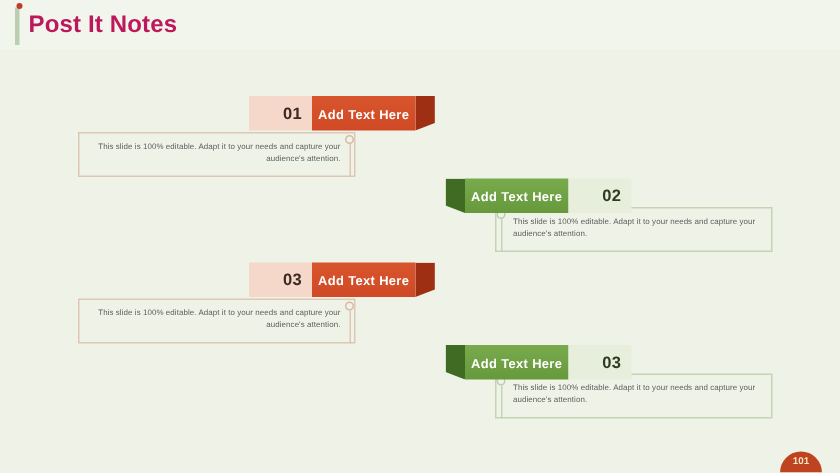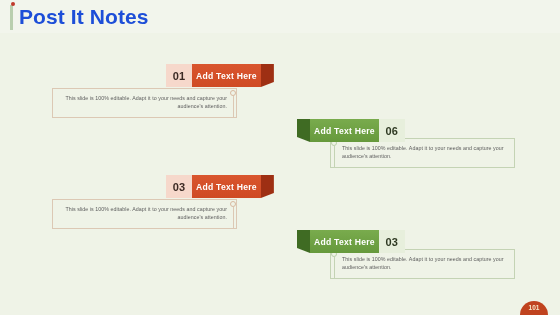--- a/index.html
+++ b/index.html
@@ -47,23 +47,23 @@
     top: 2px;
     width: 4px;
     height: 4px;
     border-radius: 50%;
     background: #c0392b;
   }
   .page-title {
     position: absolute;
     left: 19px;
     top: 6px;
-    font-size: 21px;
-    font-weight: bold;
-    color: #1d4ed8;
+    font-size: 16px;
+    font-weight: bold;
+    color: #be185d;
     letter-spacing: 0.1px;
     line-height: 22px;
     white-space: nowrap;
   }
 
   
   .note {
     position: absolute;
   }
   .frame {
@@ -111,20 +111,21 @@
   }
   .ribbon .badge {
     display: flex;
     align-items: center;
     justify-content: center;
     font-size: 11px;
     font-weight: bold;
     letter-spacing: 0.2px;
     width: 26px;
     flex: none;
+    padding-left: 16px;
   }
   .ribbon .label {
     display: flex;
     align-items: center;
     font-size: 8.6px;
     font-weight: bold;
     color: #ffffff;
     letter-spacing: 0.25px;
     white-space: nowrap;
     padding: 0 4px;
@@ -213,21 +214,21 @@
     <div class="frame green" style="left:330px; top:138px; width:185px; height:30px;"></div>
 
     <div class="body-text left" style="left:342px; top:144px; width:165px;">This slide is 100% editable. Adapt it to your needs and capture your audience's attention.</div>
 
     <div class="stem green" style="left:334px; top:146px; height:22px;"></div>
     <div class="marker green" style="left:331px; top:140px;"></div>
 
     <div class="ribbon green" style="left:297px; top:119px;">
       <div class="fold"></div>
       <div class="label">Add Text Here</div>
-      <div class="badge">06</div>
+      <div class="badge">02</div>
     </div>
   </div>
 
   <div class="note">
     <div class="frame orange" style="left:52px; top:199px; width:185px; height:30px;"></div>
 
     <div class="body-text right" style="left:62px; top:205px; width:165px;">This slide is 100% editable. Adapt it to your needs and capture your audience's attention.</div>
 
     <div class="stem orange" style="left:233px; top:207px; height:22px;"></div>
     <div class="marker orange" style="left:230px; top:201px;"></div>

